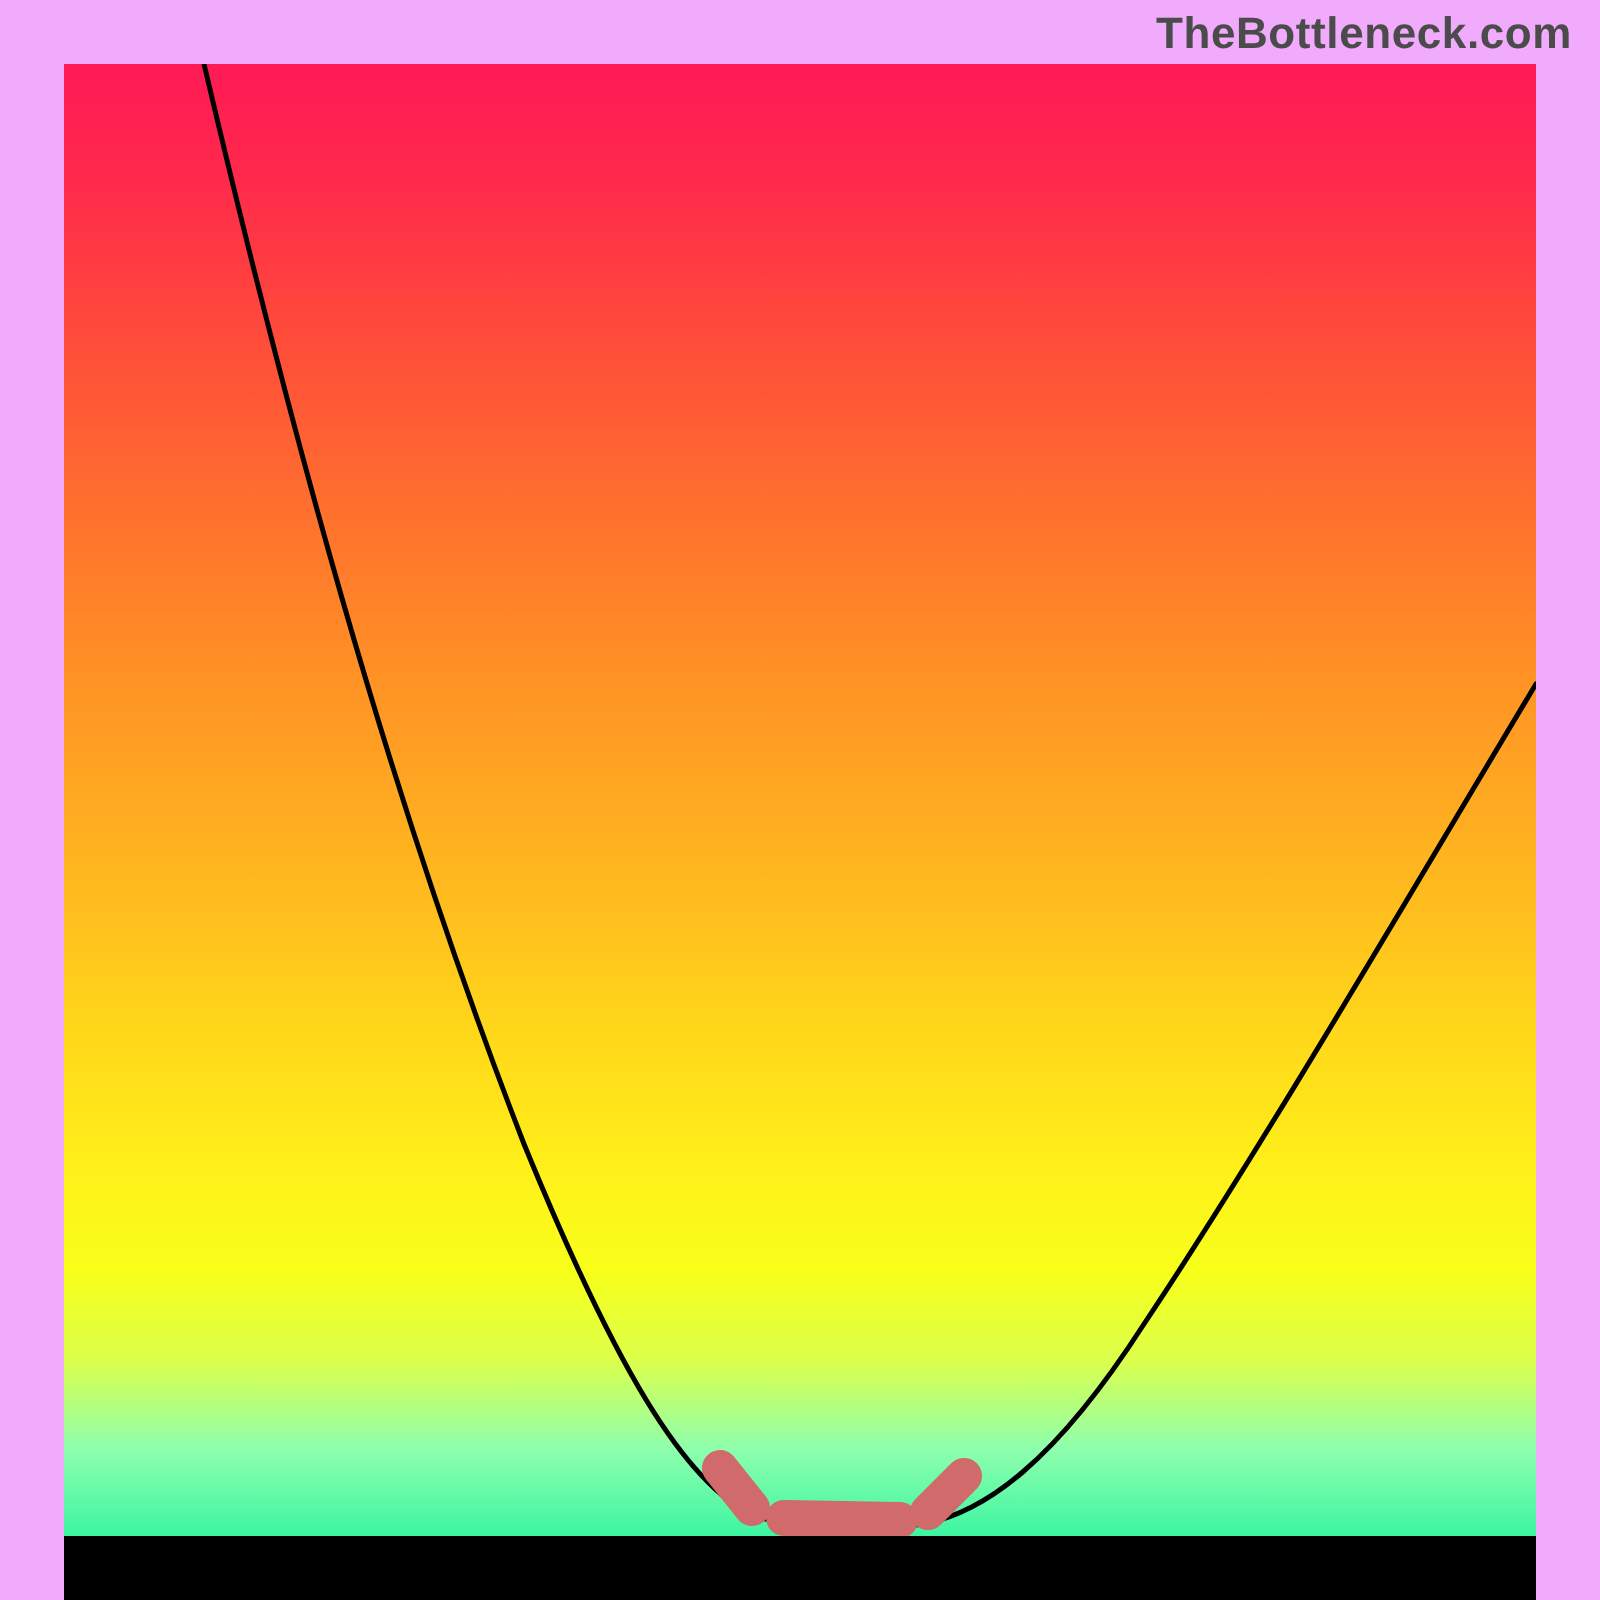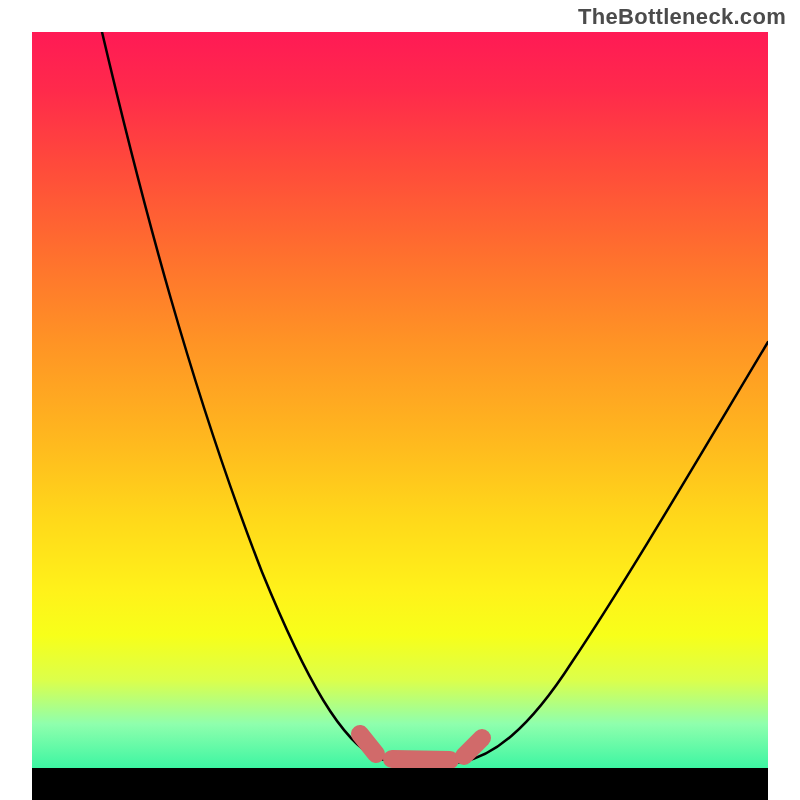--- a/index.html
+++ b/index.html
@@ -8,21 +8,21 @@
     width: 800px;
     height: 800px;
     background: #000000;
     overflow: hidden;
     font-family: Arial, Helvetica, sans-serif;
   }
   .frame {
     position: relative;
     width: 800px;
     height: 800px;
-    background: #ffffff;
+    background: #f0abfc;
   }
   .watermark {
     position: absolute;
     top: 4px;
     right: 14px;
     color: #4b4b4b;
     font-size: 22px;
     font-weight: bold;
     letter-spacing: 0.3px;
     z-index: 20;

